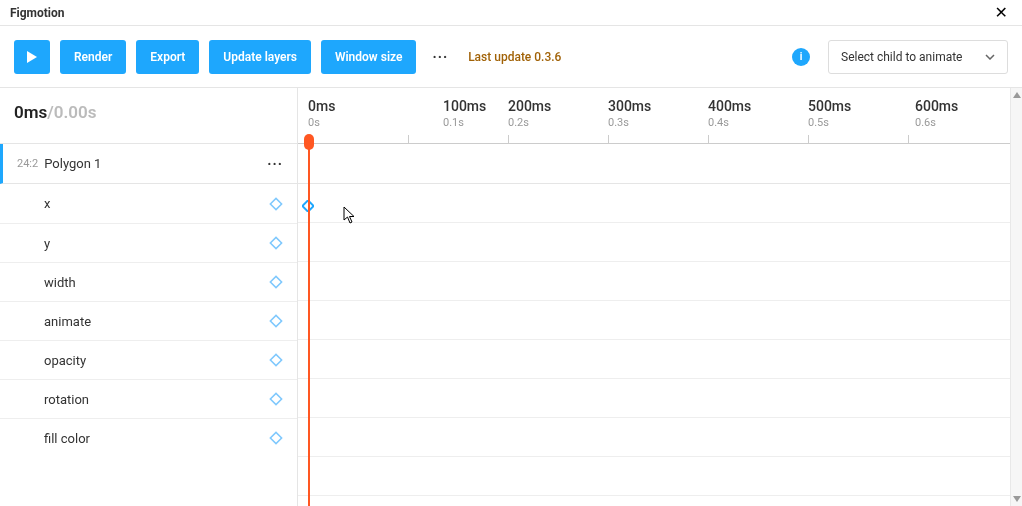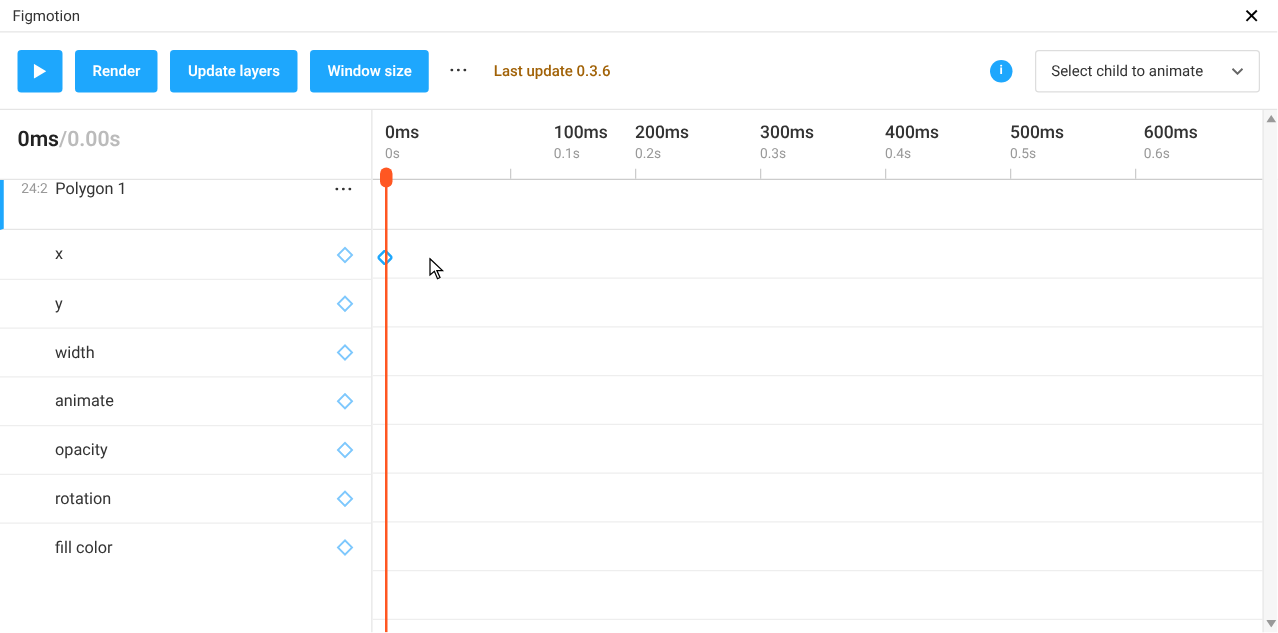--- a/index.html
+++ b/index.html
@@ -1,20 +1,20 @@
 <!DOCTYPE html>
 <html><head>
 <meta charset="utf-8">
 <style>
 * { margin: 0; padding: 0; box-sizing: border-box; font-family: -apple-system, BlinkMacSystemFont, "Segoe UI", Roboto, sans-serif; }
 body { width: 1022px; height: 506px; background: #fff; overflow: hidden; display: flex; flex-direction: column; }
 
 
 .titlebar { height: 26px; display: flex; align-items: center; justify-content: space-between; padding: 0 10px; border-bottom: 1px solid #e5e5e5; }
-.titlebar-title { font-size: 12px; color: #333; font-weight: 400; }
+.titlebar-title { font-size: 12px; color: #333; font-weight: 700; }
 .titlebar-close { font-size: 16px; cursor: pointer; padding: 0 4px; color: #000; line-height: 1; }
 
 
 .toolbar { height: 62px; display: flex; align-items: center; padding: 0 14px; gap: 10px; border-bottom: 1px solid #e5e5e5; }
 .btn-play { width: 36px; height: 34px; background: #1ea7fd; border: none; border-radius: 3px; display: flex; align-items: center; justify-content: center; cursor: pointer; }
 .btn-play svg { fill: #fff; }
 .btn-blue { height: 34px; background: #1ea7fd; border: none; border-radius: 3px; color: #fff; font-size: 12px; font-weight: 600; padding: 0 14px; cursor: pointer; }
 .more-dots { color: #333; cursor: pointer; font-size: 14px; padding: 0 6px; font-weight: bold; letter-spacing: 1px; }
 .last-update { color: #a16207; font-size: 12px; font-weight: 500; cursor: pointer; margin-left: 4px; }
 .spacer { flex: 1; }
@@ -34,21 +34,21 @@
 .ruler { height: 56px; border-bottom: 1px solid #ccc; position: relative; }
 .tick { position: absolute; top: 10px; }
 .tick-big { font-size: 14px; color: #333; font-weight: 500; }
 .tick-small { font-size: 11px; color: #999; margin-top: 2px; }
 .tick-line { position: absolute; bottom: 0; height: 8px; border-left: 1px solid #ccc; }
 
 .playhead-grip { position: absolute; width: 10px; height: 16px; background: #ff5722; border-radius: 5px; top: 46px; left: 6px; z-index: 10; cursor: pointer; }
 .playhead-line { position: absolute; top: 56px; bottom: 0; left: 10px; width: 2px; background: #ff5722; z-index: 5; }
 
 
-.layer-row { height: 40px; display: flex; align-items: flex-start; padding: 0 14px; border-bottom: 1px solid #e5e5e5; border-left: 3px solid #1ea7fd; }
+.layer-row { height: 40px; display: flex; align-items: center; padding: 0 14px; border-bottom: 1px solid #e5e5e5; border-left: 3px solid #1ea7fd; }
 .layer-id { font-size: 11px; color: #999; margin-right: 6px; }
 .layer-name { font-size: 13px; color: #333; flex: 1; }
 .layer-more { color: #333; cursor: pointer; font-size: 14px; font-weight: bold; letter-spacing: 1px; }
 
 
 .prop-row { height: 39px; display: flex; align-items: center; padding: 0 14px 0 44px; }
 .prop-row + .prop-row { border-top: 1px solid #eee; }
 .prop-name { font-size: 13px; color: #333; flex: 1; }
 .keyframe-btn { width: 14px; height: 14px; cursor: pointer; }
 .keyframe-btn svg { display: block; }
@@ -71,20 +71,21 @@
   <span class="titlebar-close">✕</span>
 </div>
 
 <div class="toolbar">
   <button class="btn-play">
     <svg width="10" height="12" viewBox="0 0 10 12">
         <path d="M0 0 L10 6 L0 12 Z"></path>
       </svg>
   </button>
   <button class="btn-blue">Render</button>
+  <button class="btn-blue">Export</button>
   <button class="btn-blue">Update layers</button>
   <button class="btn-blue">Window size</button>
   <span class="more-dots">···</span>
   <span class="last-update">Last update 0.3.6</span>
   <div class="spacer"></div>
   <div class="info-badge">i</div>
   <div class="child-select">
     <span>Select child to animate</span>
     <svg width="10" height="6" viewBox="0 0 10 6">
         <path d="M1 1 L5 5 L9 1" stroke="#666" stroke-width="1.5" fill="none"></path>

